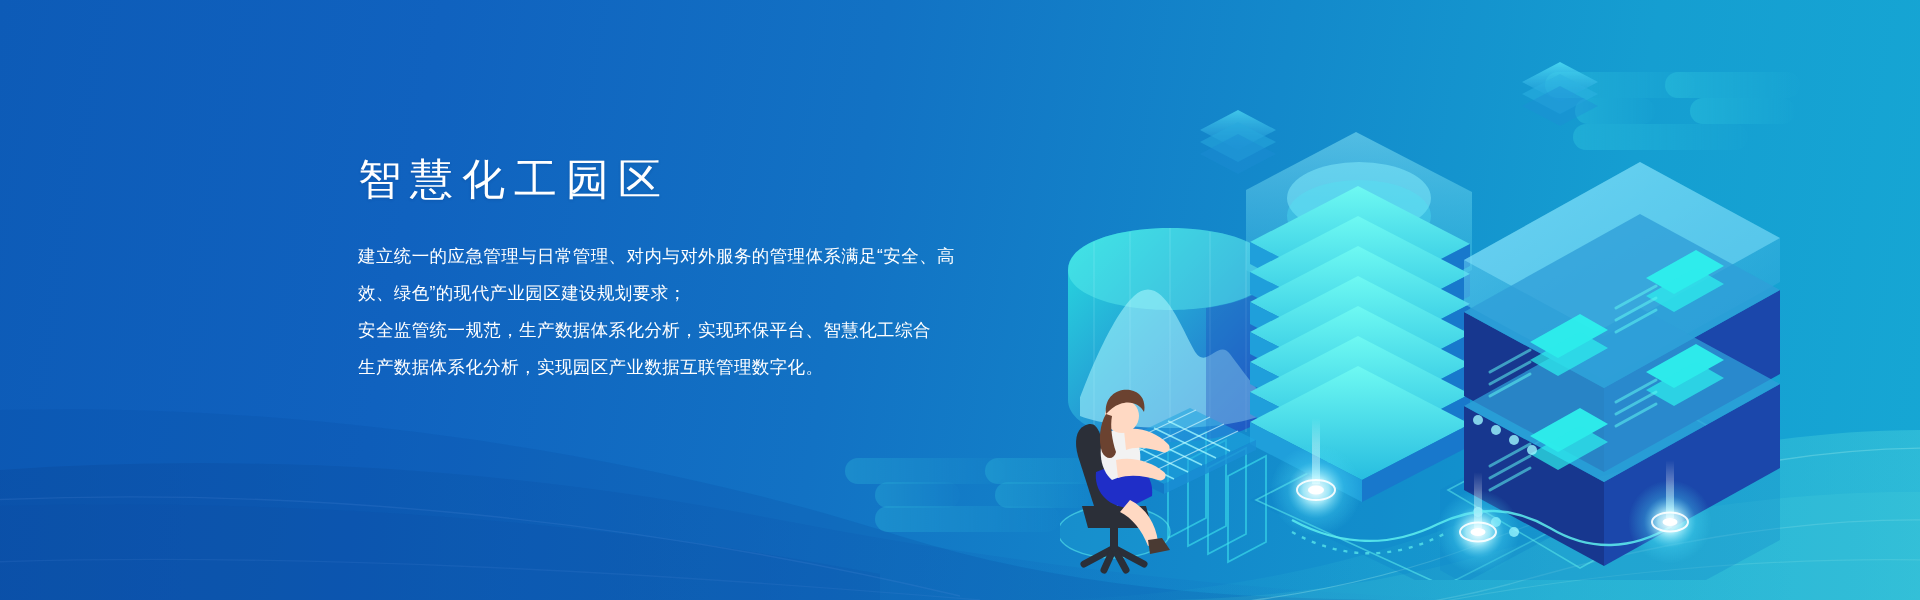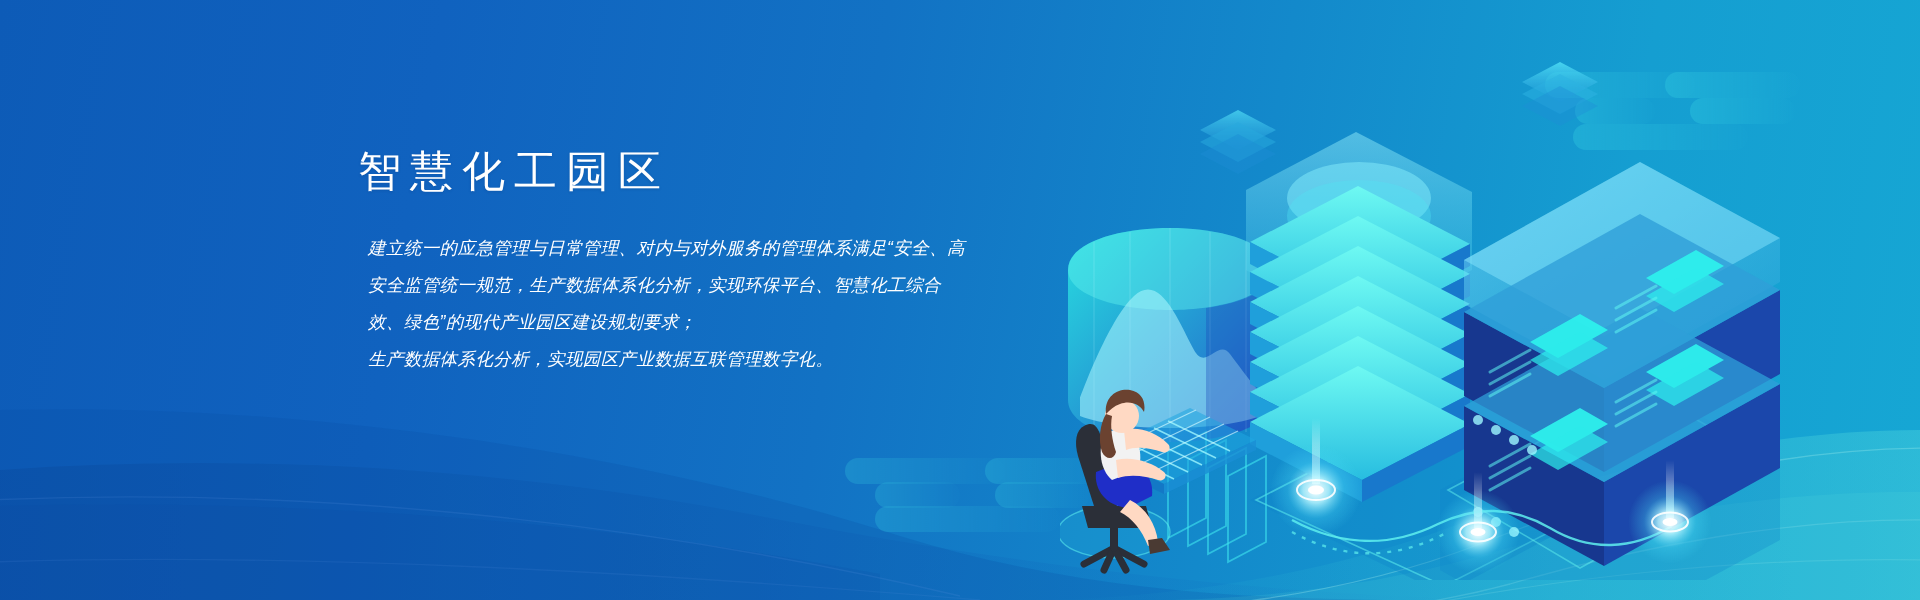--- a/index.html
+++ b/index.html
@@ -26,25 +26,25 @@
   
   #copy{
     position:absolute; left:358px; top:148px; width:740px; z-index:40;
   }
   #title{
     color:#ffffff;
     font-size:43px;
     line-height:1.08;
     letter-spacing:9px;
     font-weight:400;
-    margin:0 0 36px 0;
+    margin:8px 0 36px 0;
     white-space:nowrap;
     text-shadow:0 1px 3px rgba(0,40,90,.18);
   }
-  #desc{margin:10px;font-style:italic;}
+  #desc{margin:0;}
   #desc .ln{
     color:#ffffff;
     font-size:17.5px;
     line-height:37px;
     letter-spacing:.4px;
     white-space:nowrap;
     font-weight:400;
   }
 
   
@@ -96,22 +96,22 @@
     <i style="left:140px;top:0;width:135px;"></i>
     <i style="left:30px;top:24px;width:85px;"></i>
     <i style="left:150px;top:24px;width:95px;"></i>
     <i style="left:30px;top:48px;width:185px;"></i>
   </div>
 
   <div id="copy">
     <h1 id="title">智慧化工园区</h1>
     <div id="desc">
       <div class="ln">建立统一的应急管理与日常管理、对内与对外服务的管理体系满足“安全、高</div>
+      <div class="ln">效、绿色”的现代产业园区建设规划要求；</div>
       <div class="ln">安全监管统一规范，生产数据体系化分析，实现环保平台、智慧化工综合</div>
-      <div class="ln">效、绿色”的现代产业园区建设规划要求；</div>
       <div class="ln">生产数据体系化分析，实现园区产业数据互联管理数字化。</div>
     </div>
   </div>
 
   <div id="art">
   <svg width="720" height="560" viewBox="0 0 720 560">
     <defs>
       <linearGradient id="gTower" x1="0" y1="0" x2="1" y2="1">
         <stop offset="0" stop-color="#4ef7ef"></stop>
             <stop offset="1" stop-color="#1a7fd6"></stop>

